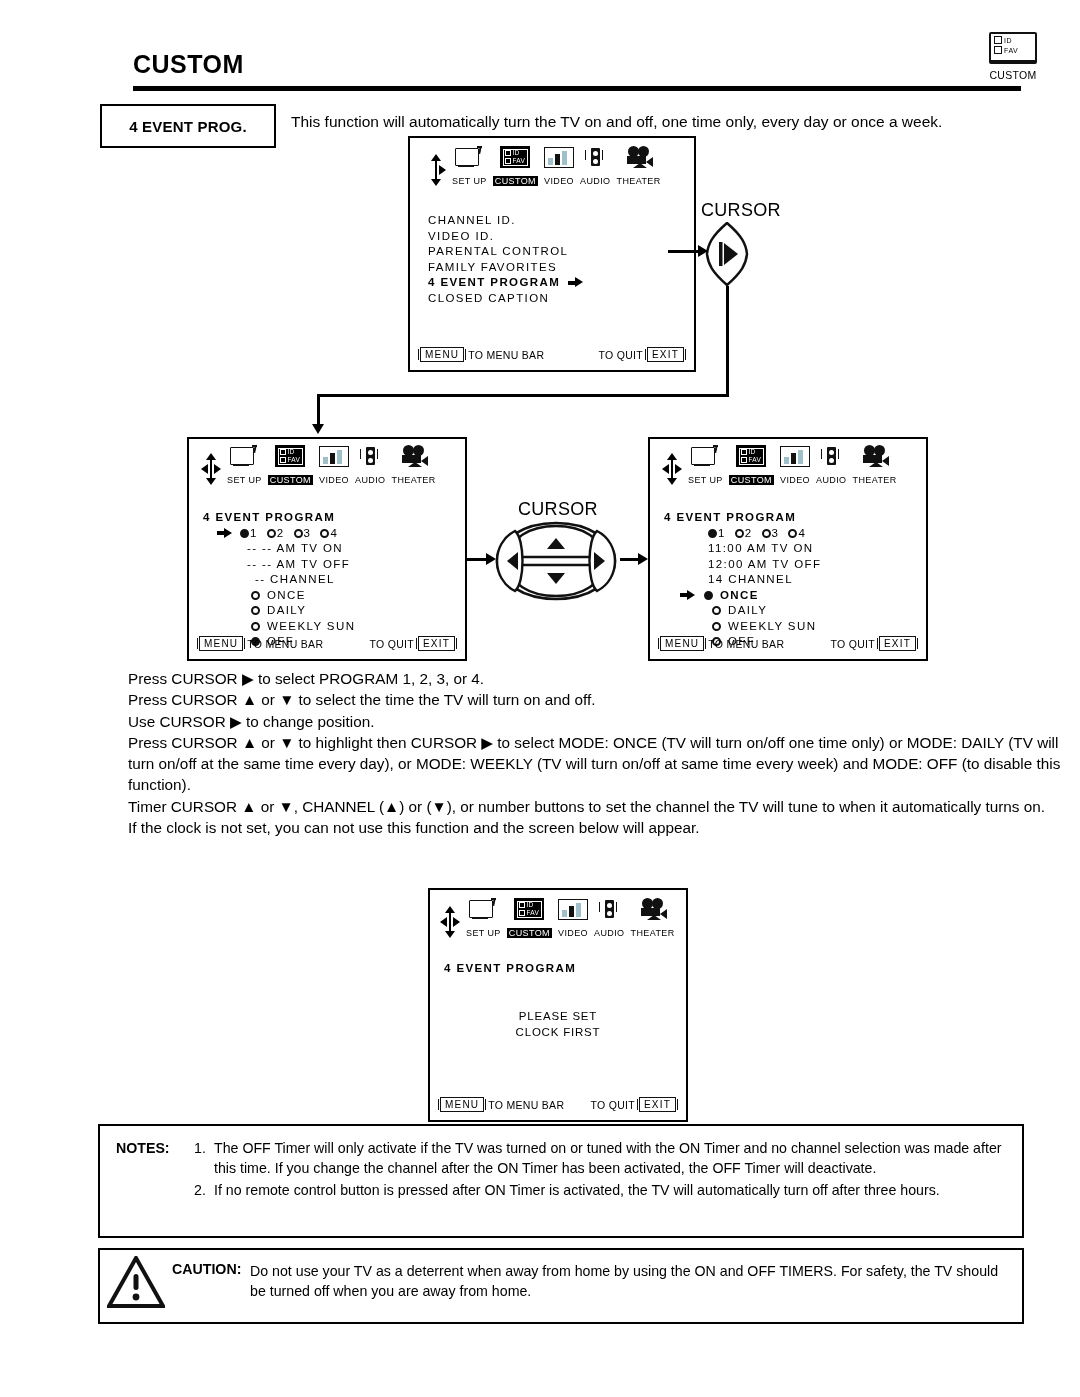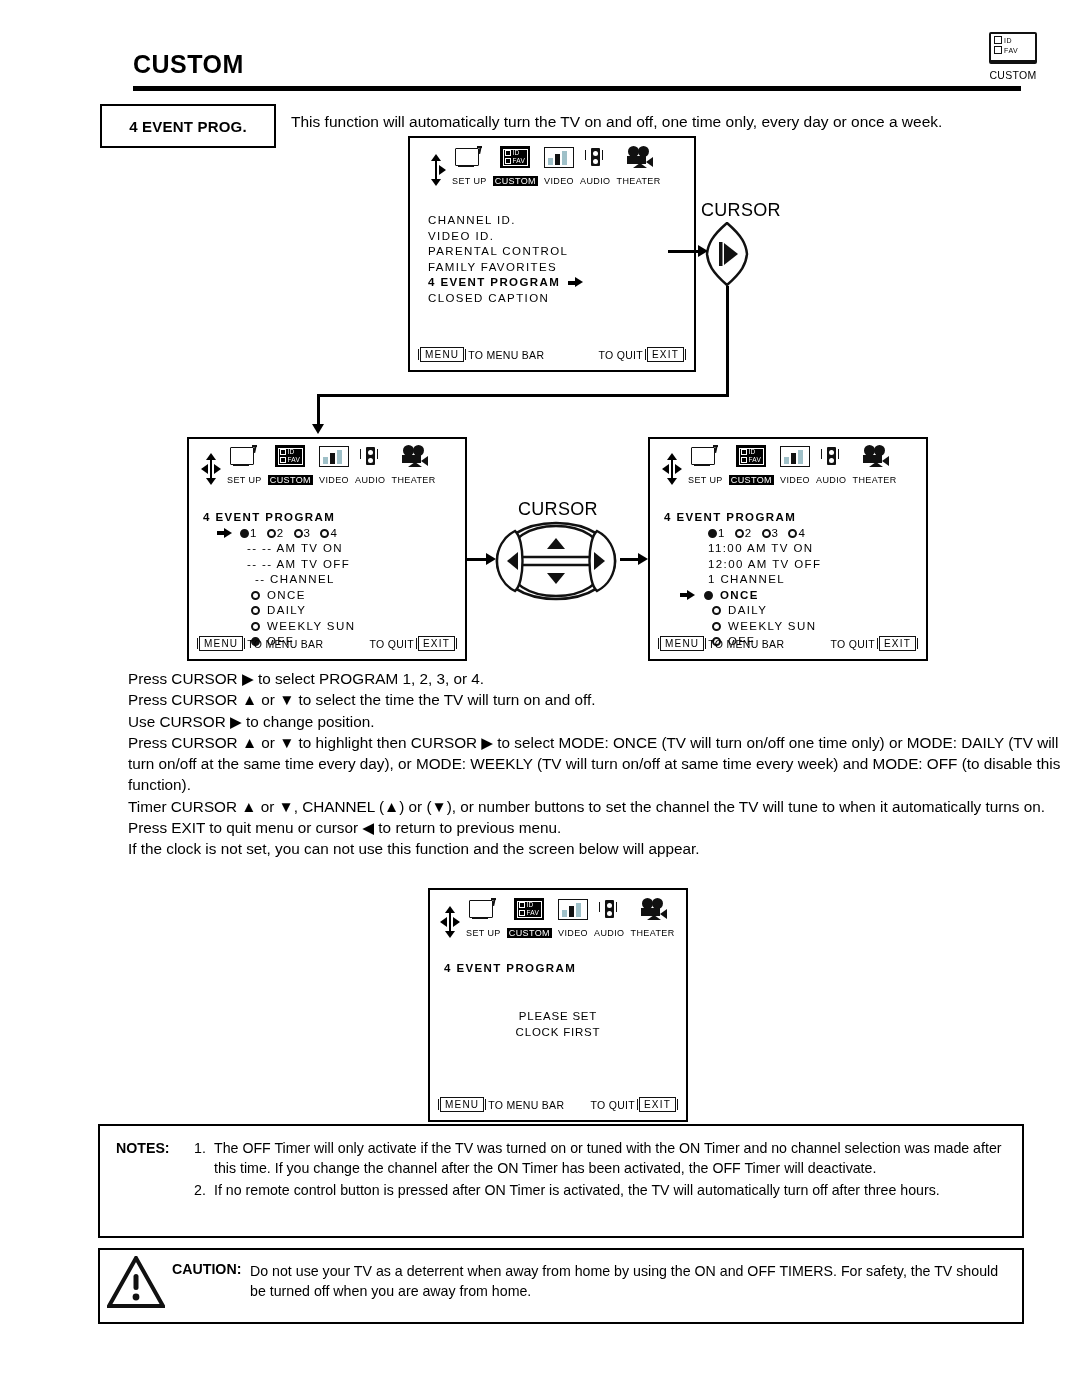--- a/index.html
+++ b/index.html
@@ -515,21 +515,21 @@
           <span class="radio"></span>
             <span style="margin:0 0 0 1px;">4</span>
         </div>
         <div class="osdrow" style="padding-left:44px;">
             <span>11:00 AM TV ON</span>
           </div>
         <div class="osdrow" style="padding-left:44px;">
             <span>12:00 AM TV OFF</span>
           </div>
         <div class="osdrow" style="padding-left:44px;">
-            <span>1 CHANNEL</span>
+            <span>14 CHANNEL</span>
           </div>
         <div class="osdrow" style="padding-left:16px;">
           <span class="arrow-fat" style="margin-right:9px;">
               <span class="sh"></span>
               <span class="hd"></span>
             </span>
           <span class="radio on"></span>
             <span class="hl" style="margin-left:7px">ONCE</span>
         </div>
         <div class="osdrow" style="padding-left:48px;">
@@ -554,21 +554,20 @@
       </div>
     </div>
   </div>
 
   <div class="body-copy">
     <p>Press CURSOR ▶ to select PROGRAM 1, 2, 3, or 4.</p>
     <p>Press CURSOR ▲ or ▼ to select the time the TV will turn on and off.</p>
     <p>Use CURSOR ▶ to change position.</p>
     <p>Press CURSOR ▲ or ▼ to highlight then CURSOR ▶ to select MODE: ONCE (TV will turn on/off one time only) or MODE: DAILY (TV will turn on/off at the same time every day), or MODE: WEEKLY (TV will turn on/off at same time every week) and MODE: OFF (to disable this function).</p>
     <p>Timer CURSOR ▲ or ▼, CHANNEL (▲) or (▼), or number buttons to set the channel the TV will tune to when it automatically turns on.</p>
-    <p>Press EXIT to quit menu or cursor ◀ to return to previous menu.</p>
     <p>If the clock is not set, you can not use this function and the screen below will appear.</p>
   </div>
 
   <div class="osd" style="left:428px;top:888px;width:256px;height:230px;">
     <div class="pad">
       <div class="iconrow" style="position:absolute;left:10px;top:8px;">
         <div class="navcluster" style="height:32px;">
           <span class="up"></span>
             <span class="stem"></span>
             <span class="rt"></span>

